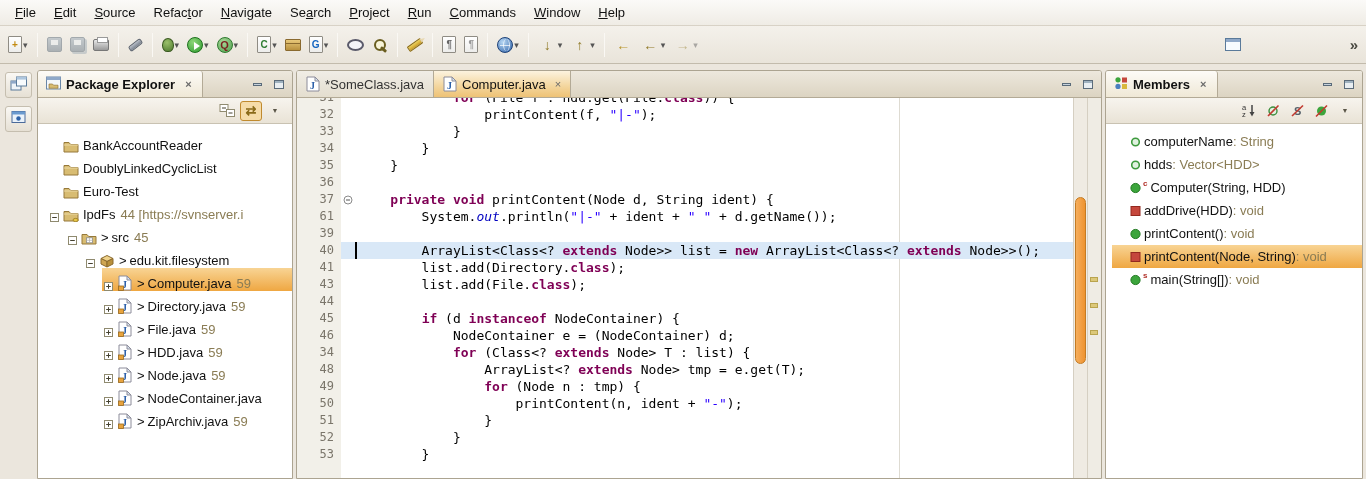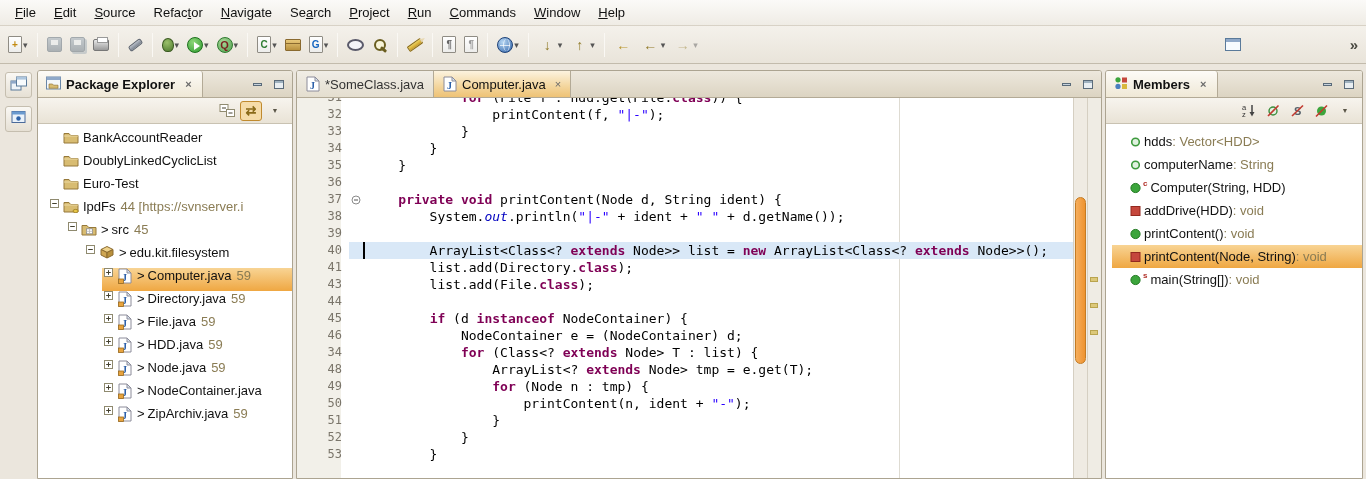--- a/index.html
+++ b/index.html
@@ -63,21 +63,21 @@
 .ic-max{width:10px;height:9px;border:1px solid #5A6B7A;background:#E8EEF2;box-shadow:inset 0 2px 0 #9FB2C0}
 .view-toolbar{height:26px;background:linear-gradient(#F7F4EE,#E9E3D6);border-bottom:1px solid #C9C2B2;display:flex;align-items:center;justify-content:flex-end;gap:2px;padding:0 6px;flex:none}
 .vtbtn{min-width:22px;height:20px;display:flex;align-items:center;justify-content:center;border:1px solid transparent;border-radius:3px}
 .vtbtn.pressed{background:#F6DCA8;border-color:#C08A2E}
 .glink{font-size:13px;color:#8A6A18;font-weight:bold}
 .gmenu{font-size:7px;color:#5A5648}
 
 .tree{flex:1;overflow:hidden;padding-top:6px;font-size:13px}
 .trow{display:flex;height:23px;align-items:stretch;white-space:nowrap}
 .tsp{flex:none}
-.tcore{display:flex;align-items:flex-start;flex:1;min-width:0}
+.tcore{display:flex;align-items:flex-end;flex:1;min-width:0}
 .trow.sel .tcore{background:linear-gradient(var(--selection-top,#F8D494),var(--selection-bottom,#EFA742))}
 .exp{width:13px;display:flex;justify-content:center;align-items:center;flex:none}
 .ticon{width:20px;display:flex;justify-content:center;align-items:center;flex:none;margin-right:2px}
 .tprefix{margin-right:3px}
 .tdec{color:var(--decoration,#8A7C54);margin-left:5px}
 .mlist{flex:1;overflow:hidden;padding-top:6px;font-size:13px}
 .mrow{display:flex;height:23px;align-items:stretch;white-space:nowrap;padding-left:6px}
 .mcore{display:flex;align-items:center;flex:1;min-width:0}
 .mrow.sel .mcore{background:linear-gradient(var(--selection-top,#F8D494),var(--selection-bottom,#EFA742))}
 .mexp{width:14px;display:flex;align-items:center;justify-content:center;flex:none}
@@ -86,21 +86,21 @@
 .mdec{color:var(--decoration,#8A7C54)}
 
 .etabs{display:flex;align-items:stretch}
 .etab{display:flex;align-items:center;gap:5px;padding:0 9px;font-size:13px;border-right:1px solid #B3AA96;white-space:nowrap}
 .etab.active{background:linear-gradient(#FCF3DF,#F3D59C 60%,#EEC275)}
 .etab.inactive{background:linear-gradient(#F0EDE6,#E4DECF);color:#333}
 .etclose{font-size:11px;color:#6A6A6A;margin-left:4px}
 .editor-body{flex:1;position:relative;background:#FFF;overflow:hidden}
 .gutter-bg{position:absolute;left:0;top:0;bottom:0;width:44px;background:#F2F0E9;z-index:0}
 .print-margin{position:absolute;left:602px;top:0;bottom:0;width:1px;background:#DEDBD2;z-index:0}
-.codewrap{position:absolute;left:8px;right:28px;top:-9px;z-index:1}
+.codewrap{position:absolute;left:0;right:28px;top:-9px;z-index:1}
 .cl{display:flex;height:17px;line-height:17px;font-family:"DejaVu Sans Mono","Liberation Mono",monospace;font-size:13px;white-space:pre;position:relative}
 .ln{width:44px;text-align:right;padding-right:7px;color:#7A756A;font-size:12px;flex:none;position:relative;z-index:2}
 .fold{width:14px;flex:none;display:flex;align-items:center;justify-content:center;position:relative;z-index:2}
 .ct{padding-left:4px;flex:1;position:relative;z-index:2}
 .cl.hl::before{content:"";position:absolute;left:44px;right:0;top:0;bottom:0;background:var(--line-highlight,#D9E8F7);z-index:1}
 .cl.hl::after{content:"";position:absolute;left:58px;top:0;bottom:0;width:2px;background:#000;z-index:3}
 .k{color:var(--keyword,#7F0055);font-weight:bold}
 .s{color:var(--string,#2A00FF)}
 .sf{color:var(--static-field,#0000C0);font-style:italic}
 .p{color:#000}
@@ -609,21 +609,21 @@
           <div class="cl"><span class="ln">31</span><span class="fold"></span><span class="ct"><span class="p">            </span><span class="k">for</span><span class="p"> (File f : hdd.get(File.</span><span class="k">class</span><span class="p">)) {</span></span></div>
           <div class="cl"><span class="ln">32</span><span class="fold"></span><span class="ct"><span class="p">                printContent(f, </span><span class="s">"|-"</span><span class="p">);</span></span></div>
           <div class="cl"><span class="ln">33</span><span class="fold"></span><span class="ct"><span class="p">            }</span></span></div>
           <div class="cl"><span class="ln">34</span><span class="fold"></span><span class="ct"><span class="p">        }</span></span></div>
           <div class="cl"><span class="ln">35</span><span class="fold"></span><span class="ct"><span class="p">    }</span></span></div>
           <div class="cl"><span class="ln">36</span><span class="fold"></span><span class="ct"></span></div>
           <div class="cl"><span class="ln">37</span><span class="fold"><svg width="10" height="10">
                 <circle cx="5" cy="5" r="4" fill="#FFF" stroke="#8A8A8A"></circle>
                 <line x1="3" y1="5" x2="7" y2="5" stroke="#555"></line>
               </svg></span><span class="ct"><span class="p">    </span><span class="k">private</span><span class="p"> </span><span class="k">void</span><span class="p"> printContent(Node d, String ident) {</span></span></div>
-          <div class="cl"><span class="ln">38</span><span class="fold"></span><span class="ct"><span class="p">        System.</span><span class="sf">out</span><span class="p">.println(</span><span class="s">"|-"</span><span class="p"> + ident + </span><span class="s">" "</span><span class="p"> + d.getName());</span></span></div>
+          <div class="cl"><span class="ln">61</span><span class="fold"></span><span class="ct"><span class="p">        System.</span><span class="sf">out</span><span class="p">.println(</span><span class="s">"|-"</span><span class="p"> + ident + </span><span class="s">" "</span><span class="p"> + d.getName());</span></span></div>
           <div class="cl"><span class="ln">39</span><span class="fold"></span><span class="ct"></span></div>
           <div class="cl hl"><span class="ln">40</span><span class="fold"></span><span class="ct"><span class="p">        ArrayList&lt;Class&lt;? </span><span class="k">extends</span><span class="p"> Node&gt;&gt; list = </span><span class="k">new</span><span class="p"> ArrayList&lt;Class&lt;? </span><span class="k">extends</span><span class="p"> Node&gt;&gt;();</span></span></div>
           <div class="cl"><span class="ln">41</span><span class="fold"></span><span class="ct"><span class="p">        list.add(Directory.</span><span class="k">class</span><span class="p">);</span></span></div>
           <div class="cl"><span class="ln">43</span><span class="fold"></span><span class="ct"><span class="p">        list.add(File.</span><span class="k">class</span><span class="p">);</span></span></div>
           <div class="cl"><span class="ln">44</span><span class="fold"></span><span class="ct"></span></div>
           <div class="cl"><span class="ln">45</span><span class="fold"></span><span class="ct"><span class="p">        </span><span class="k">if</span><span class="p"> (d </span><span class="k">instanceof</span><span class="p"> NodeContainer) {</span></span></div>
           <div class="cl"><span class="ln">46</span><span class="fold"></span><span class="ct"><span class="p">            NodeContainer e = (NodeContainer) d;</span></span></div>
           <div class="cl"><span class="ln">34</span><span class="fold"></span><span class="ct"><span class="p">            </span><span class="k">for</span><span class="p"> (Class&lt;? </span><span class="k">extends</span><span class="p"> Node&gt; T : list) {</span></span></div>
           <div class="cl"><span class="ln">48</span><span class="fold"></span><span class="ct"><span class="p">                ArrayList&lt;? </span><span class="k">extends</span><span class="p"> Node&gt; tmp = e.get(T);</span></span></div>
           <div class="cl"><span class="ln">49</span><span class="fold"></span><span class="ct"><span class="p">                </span><span class="k">for</span><span class="p"> (Node n : tmp) {</span></span></div>
@@ -697,34 +697,34 @@
       </div>
     <div class="mlist" id="members-list">
         <div class="mrow">
           <span class="mcore">
             <span class="mexp"></span>
             <span class="micon">
               <svg width="13" height="13">
                 <circle cx="6.5" cy="7" r="3.8" fill="#DFF2DF" stroke="#3E9A3E" stroke-width="1.6"></circle>
               </svg>
             </span>
-            <span class="mlabel">hdds</span>
-            <span class="mdec"> : Vector&lt;HDD&gt;</span>
+            <span class="mlabel">computerName</span>
+            <span class="mdec"> : String</span>
           </span>
         </div>
         <div class="mrow">
           <span class="mcore">
             <span class="mexp"></span>
             <span class="micon">
               <svg width="13" height="13">
                 <circle cx="6.5" cy="7" r="3.8" fill="#DFF2DF" stroke="#3E9A3E" stroke-width="1.6"></circle>
               </svg>
             </span>
-            <span class="mlabel">computerName</span>
-            <span class="mdec"> : String</span>
+            <span class="mlabel">hdds</span>
+            <span class="mdec"> : Vector&lt;HDD&gt;</span>
           </span>
         </div>
         <div class="mrow">
           <span class="mcore">
             <span class="mexp"></span>
             <span class="micon">
               <svg width="13" height="13">
                 <circle cx="6.5" cy="7" r="4.6" fill="#3CA53C" stroke="#237A23"></circle>
               </svg>
             </span>

